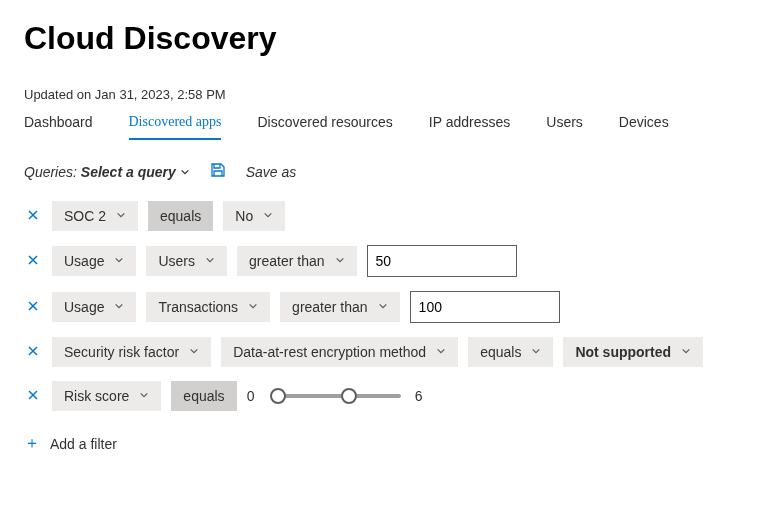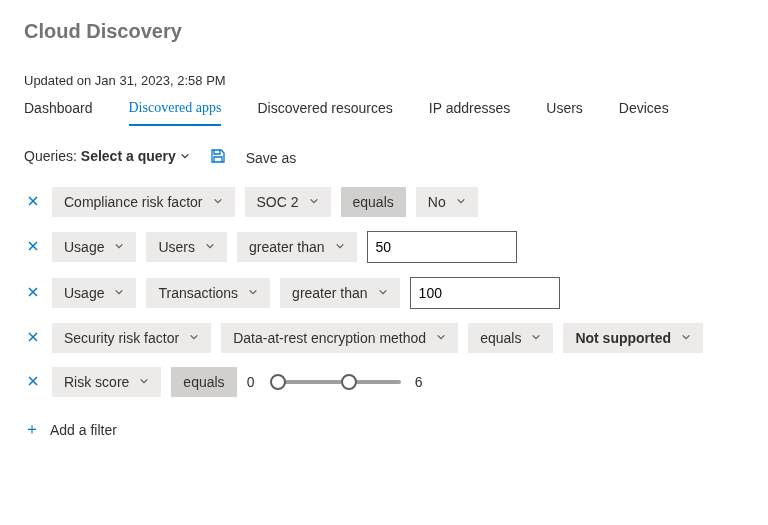--- a/index.html
+++ b/index.html
@@ -6,24 +6,24 @@
   body {
     margin: 0;
     font-family: "Segoe UI", -apple-system, sans-serif;
     font-size: 14px;
     color: #323130;
     background: #fff;
     padding: 20px 24px;
     width: 768px;
   }
   h1 {
-    font-size: 20px;
+    font-size: 32px;
     font-weight: 700;
     margin: 0 0 30px 0;
-    color: #737373;
+    color: #000000;
   }
   .updated {
     font-size: 13px;
     color: #323130;
     margin-bottom: 8px;
   }
   .tabs {
     display: flex;
     gap: 36px;
     border-bottom: 0 solid #edebe9;
@@ -36,23 +36,25 @@
     border-bottom: 2px solid transparent;
     font-size: 14px;
   }
   .tab.active {
     color: #0078d4;
     border-bottom-color: #0078d4;
     font-family: Liberation Serif, serif;
   }
   .queries-row {
     display: flex;
+    align-items: center;
     gap: 20px;
     margin-bottom: 20px;
     font-size: 14px;
+    font-style: italic;
   }
   .queries-label { color: #323130; }
   .queries-select { font-weight: 600; cursor: pointer; display: inline-flex; align-items: center; gap:4px;}
   .saveas {
     display: inline-flex;
     align-items: center;
     gap: 20px;
     color: #323130;
     cursor: pointer;
   }
@@ -163,26 +165,20 @@
     <span>Save as</span>
   </span>
 </div>
 
 <div id="filters">
     <div class="filter-row">
       <div class="x-btn"><svg width="12" height="12" viewBox="0 0 12 12">
           <path d="M2 2 L10 10 M10 2 L2 10" stroke="#0078d4" stroke-width="1.5"></path>
         </svg></div>
       <div class="pill">
-        <span>Compliance risk factor</span>
-        <span class="chev"><svg class="chev-svg" viewBox="0 0 12 12">
-            <path d="M2 4 L6 8 L10 4" stroke="#605e5c" stroke-width="1.5" fill="none"></path>
-          </svg></span>
-      </div>
-      <div class="pill">
         <span>SOC 2</span>
         <span class="chev"><svg class="chev-svg" viewBox="0 0 12 12">
             <path d="M2 4 L6 8 L10 4" stroke="#605e5c" stroke-width="1.5" fill="none"></path>
           </svg></span>
       </div>
       <div class="pill dark">
         <span>equals</span>
       </div>
       <div class="pill">
         <span>No</span>

